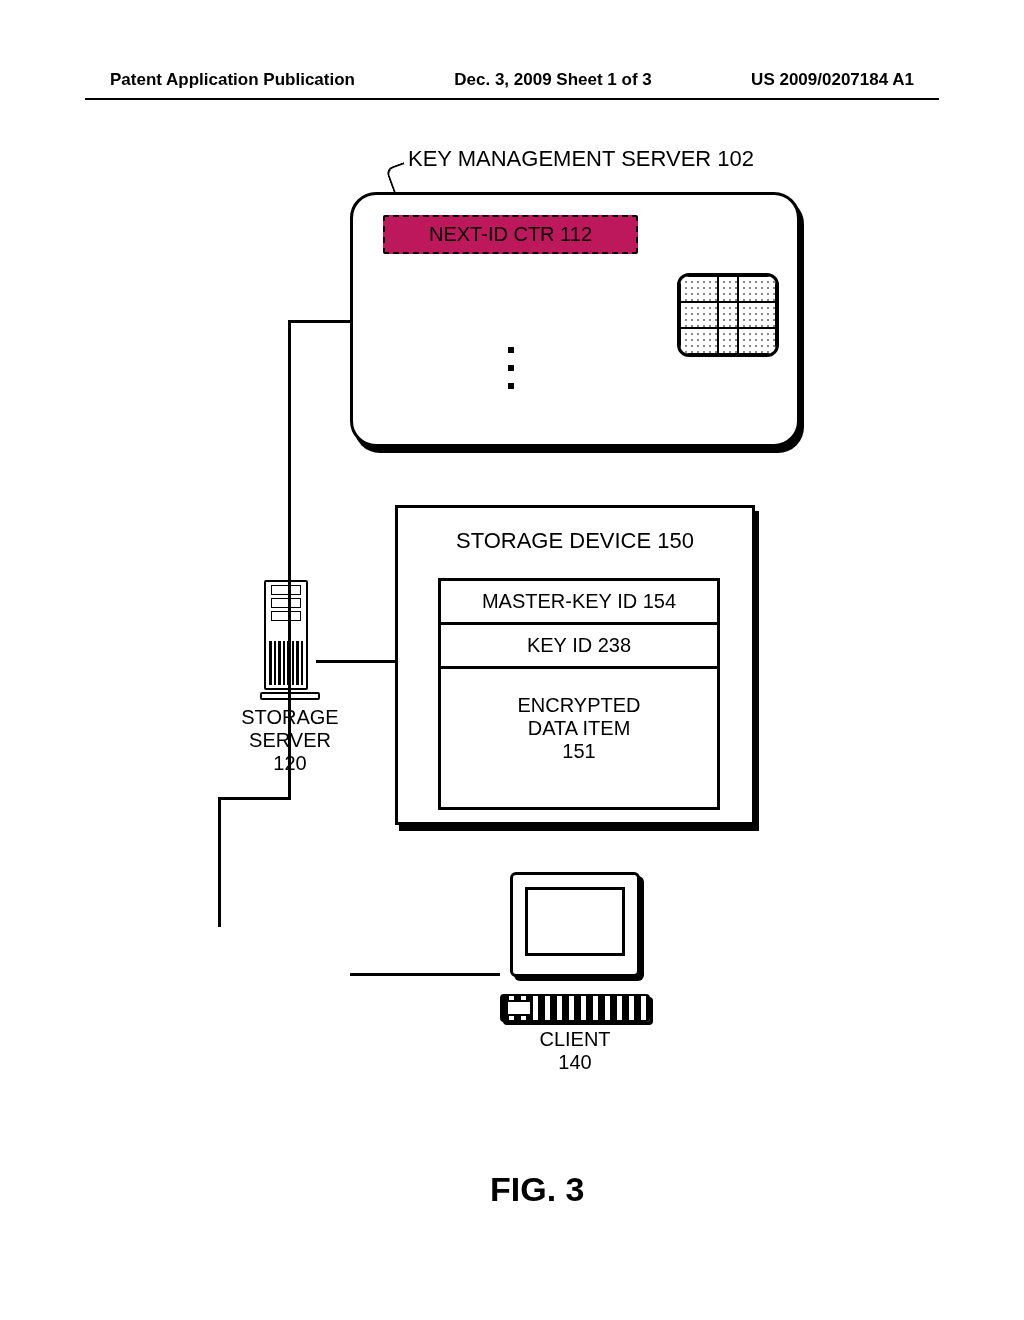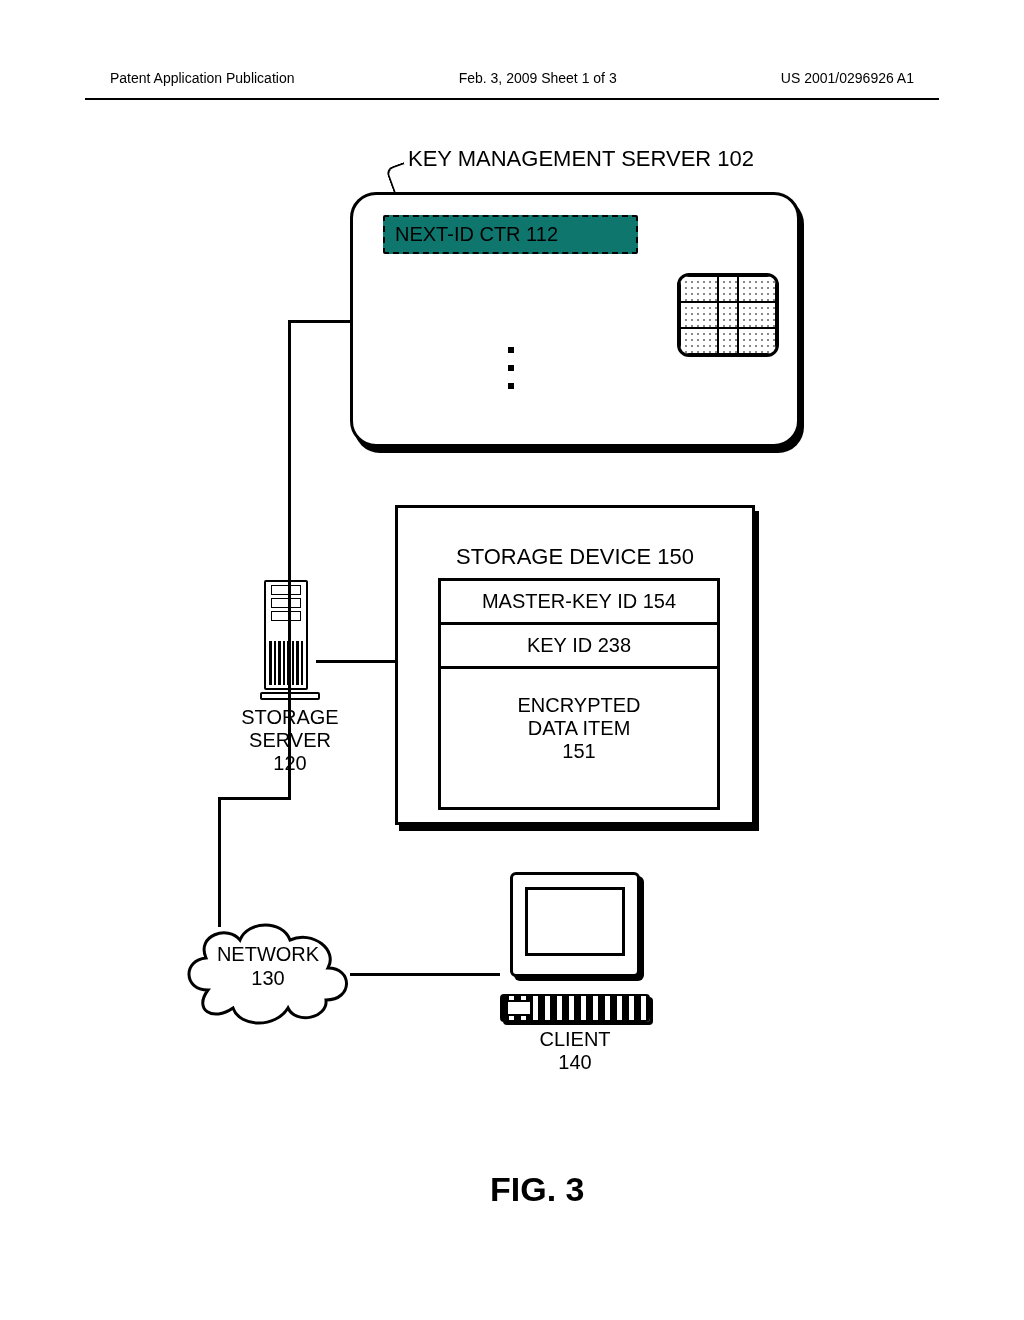--- a/index.html
+++ b/index.html
@@ -11,22 +11,22 @@
     position: relative;
   }
   .page-header {
     position: absolute;
     top: 70px;
     left: 0;
     width: 1024px;
     display: flex;
     justify-content: space-between;
     padding: 0 110px;
-    font-weight: normal;
-    font-size: 14px;
+    font-weight: bold;
+    font-size: 17px;
     gap: 16px;
   }
   .header-rule {
     position: absolute;
     top: 98px;
     left: 85px;
     width: 854px;
     height: 2px;
     background: #000;
   }
@@ -62,23 +62,24 @@
     position: absolute;
     border: 3px solid #000;
     border-radius: 26px;
     background: #fff;
     box-shadow: 4px 6px 0 #000;
   }
   .dashed-box {
     position: absolute;
     border: 2px dashed #000;
     border-radius: 2px;
+    text-align: center;
     padding: 6px 10px;
     font-size: 20px;
-    background: #0f766e;
+    background: #be185d;
   }
   .chip {
     position: absolute;
     width: 102px;
     height: 84px;
     border: 3px solid #000;
     border-radius: 12px;
     overflow: hidden;
   }
   .chip .row {
@@ -100,21 +101,21 @@
   
   .device-box {
     position: absolute;
     border: 3px solid #000;
     background: #fff;
     box-shadow: 4px 6px 0 #000;
   }
   .device-title {
     text-align: center;
     font-size: 22px;
-    padding-top: 36px;
+    padding-top: 20px;
   }
   .inner-box {
     position: absolute;
     border: 3px solid #000;
     background: #fff;
   }
   .inner-cell {
     text-align: center;
     font-size: 20px;
     padding: 9px 16px;
@@ -208,22 +209,22 @@
     font-weight: bold;
   }
 
   .txt { white-space: pre-line; }
 </style>
 </head>
 <body>
 
 <div class="page-header">
   <span>Patent Application Publication</span>
-  <span>Feb. 3, 2009  Sheet 1 of 3</span>
-  <span>US 2001/0296926 A1</span>
+  <span>Dec. 3, 2009  Sheet 1 of 3</span>
+  <span>US 2009/0207184 A1</span>
 </div>
 <div class="header-rule"></div>
 
 <div class="diagram">
 
   <div class="kms-label" style="left:408px; top:6px;">KEY MANAGEMENT SERVER 102</div>
   <div class="kms-pointer" style="left:393px; top:24px;"></div>
 
   <div class="card" style="left:350px; top:52px; width:450px; height:255px;">
     <div class="dashed-box" style="left:30px; top:20px; width:255px;">NEXT-ID CTR   112</div>
@@ -279,29 +280,20 @@
             <div class="tower-vent"></div>
         </div>
       </div>
       <div class="tower-base"></div>
     </div>
     <div class="txt" style="margin-top:6px;">STORAGE
 SERVER
 120</div>
   </div>
 
-  <div class="cloud-wrap" style="left:178px; top:770px; width:180px;">
-    <div class="cloud">
-      <svg viewBox="0 0 180 120">
-        <path d="M30,80 C5,80 5,50 28,48 C18,25 50,15 62,30 C70,10 105,10 112,30 C135,20 160,40 150,58 C175,58 175,90 148,90 C150,108 118,115 110,98 C98,118 62,118 55,98 C35,112 15,100 30,80 Z" fill="#fff" stroke="#000" stroke-width="3"></path>
-      </svg>
-      <div class="cloud-text txt">NETWORK
-130</div>
-    </div>
-  </div>
 
   <div class="client-wrap" style="left:490px; top:732px; width:170px;">
     <div class="monitor">
       <div class="mon-body">
           <div class="mon-screen"></div>
         </div>
       <div class="mon-base"></div>
     </div>
     <div class="txt" style="margin-top:6px;">CLIENT
 140</div>

